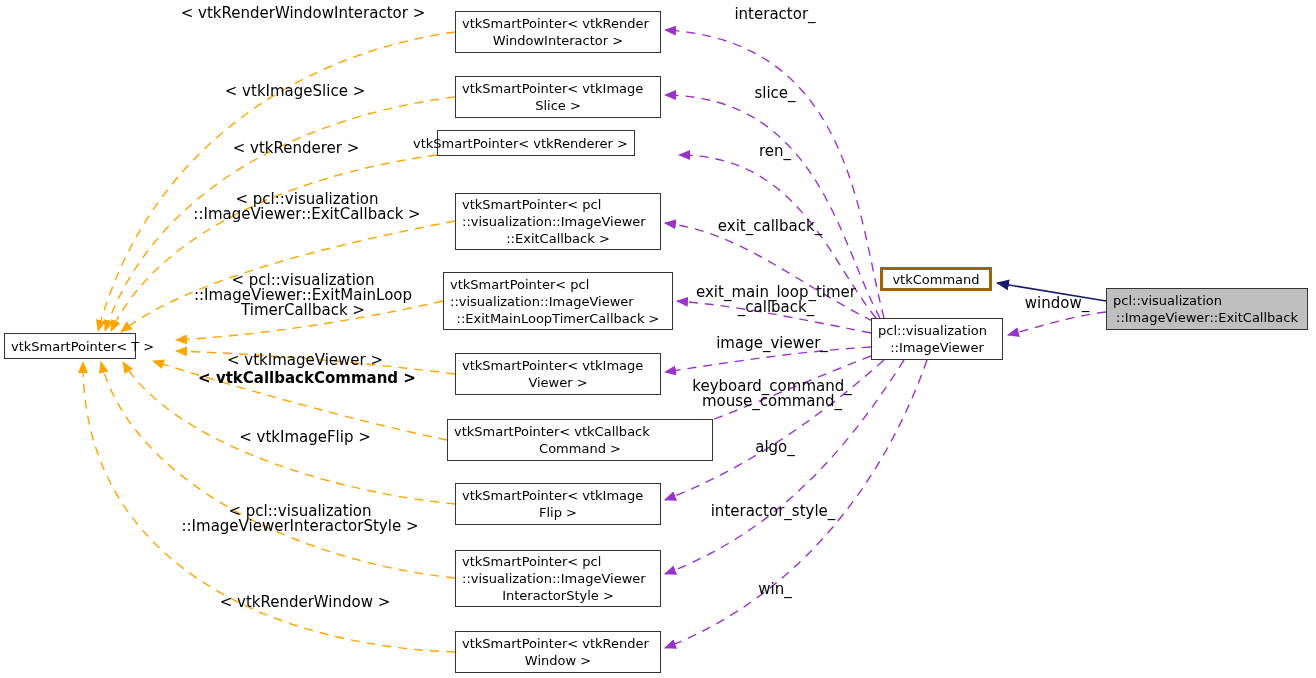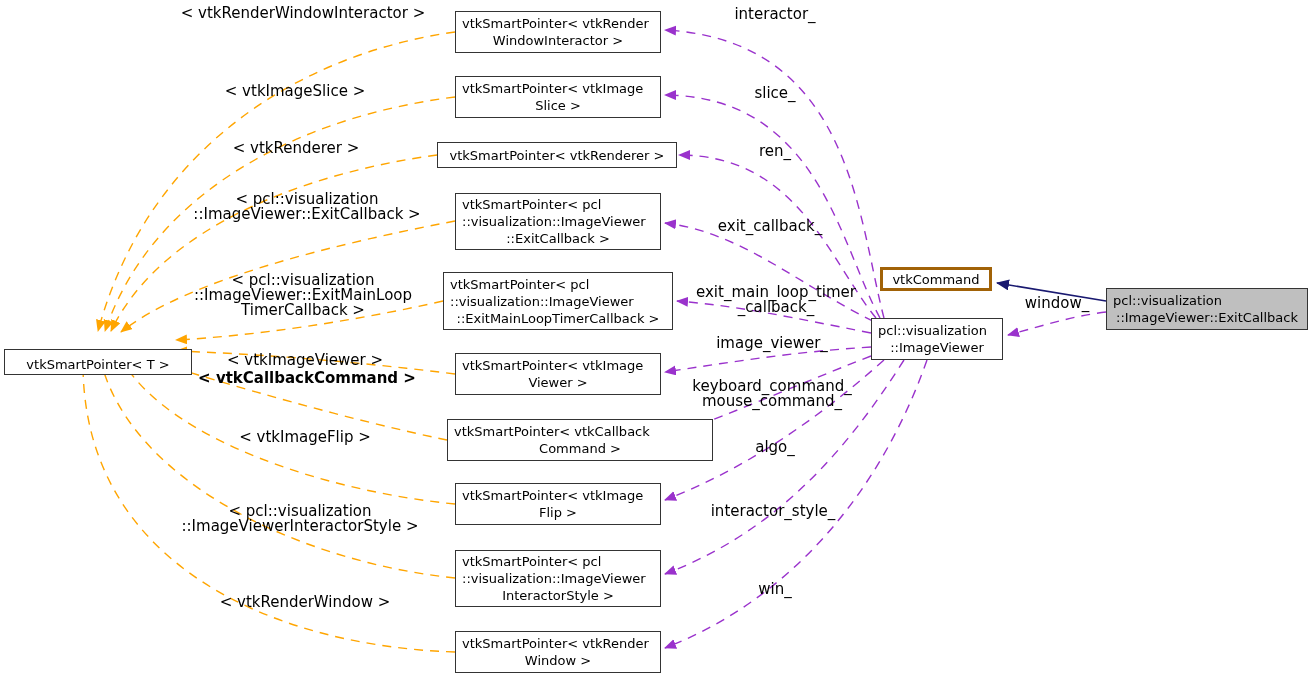--- a/index.html
+++ b/index.html
@@ -6,21 +6,21 @@
   #canvas {
     position:relative; width:1316px; height:678px; background:#ffffff;
     font-family:"DejaVu Sans","Liberation Sans",sans-serif; color:#000;
     overflow:hidden;
   }
   #edges { position:absolute; left:0; top:0; z-index:1; }
   .node {
     position:absolute; z-index:2; box-sizing:border-box;
     background:#ffffff; border:1.4px solid #343434;
     display:flex; flex-direction:column; justify-content:center;
-    padding:1px 6px; font-size:13px; line-height:17px;
+    padding:8px 6px; font-size:13px; line-height:17px;
   }
   .node .ln { text-align:left; white-space:nowrap; }
   .node .ln:last-child { text-align:center; }
   .node.selected { background:#bfbfbf; }
   .node.external { border:3px solid #a16207; }
   .elabel {
     position:absolute; z-index:3; transform:translateX(-50%);
     font-size:15px; line-height:15px; text-align:center; white-space:nowrap;
   }
 </style>
@@ -65,33 +65,33 @@
       <path d="M871,356 C794,386 736,412 672,435" marker-end="url(#ah-purple)"></path>
       <path d="M884,360 C812,424 742,470 665,500" marker-end="url(#ah-purple)"></path>
       <path d="M904,360 C842,458 772,533 665,574" marker-end="url(#ah-purple)"></path>
       <path d="M927,360 C882,488 794,598 665,648" marker-end="url(#ah-purple)"></path>
       <path d="M1106,312 C1072,316 1042,326 1008,335" marker-end="url(#ah-purple)"></path>
     </g>
 
     <path d="M1106,301 L997,283" stroke="#191970" stroke-width="1.6" fill="none" marker-end="url(#ah-navy)"></path>
   </svg>
 
-  <div class="node" style="left:4px; top:349px; width:188px; height:26px;justify-content:flex-end;">
+  <div class="node" style="left:4px; top:333px; width:132px; height:26px;">
     <div class="ln">vtkSmartPointer&lt; T &gt;</div>
   </div>
 
   <div class="node" style="left:455px; top:11px; width:206px; height:42px;">
     <div class="ln">vtkSmartPointer&lt; vtkRender</div>
     <div class="ln">WindowInteractor &gt;</div>
   </div>
   <div class="node" style="left:455px; top:76px; width:206px; height:42px;">
     <div class="ln">vtkSmartPointer&lt; vtkImage</div>
     <div class="ln">Slice &gt;</div>
   </div>
-  <div class="node" style="left:437px; top:142px; width:240px; height:26px;">
+  <div class="node" style="left:437px; top:130px; width:198px; height:26px;align-items:flex-end;">
     <div class="ln">vtkSmartPointer&lt; vtkRenderer &gt;</div>
   </div>
   <div class="node" style="left:455px; top:193px; width:206px; height:57px;">
     <div class="ln">vtkSmartPointer&lt; pcl</div>
     <div class="ln">::visualization::ImageViewer</div>
     <div class="ln">::ExitCallback &gt;</div>
   </div>
   <div class="node" style="left:443px; top:272px; width:230px; height:58px;">
     <div class="ln">vtkSmartPointer&lt; pcl</div>
     <div class="ln">::visualization::ImageViewer</div>

